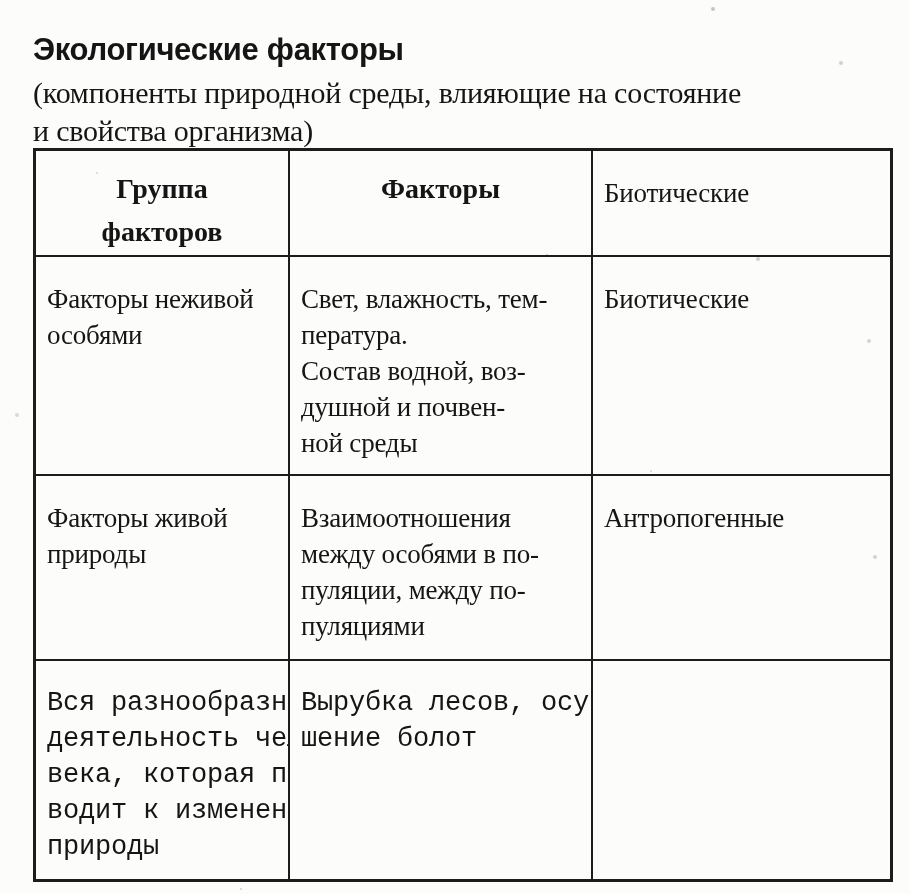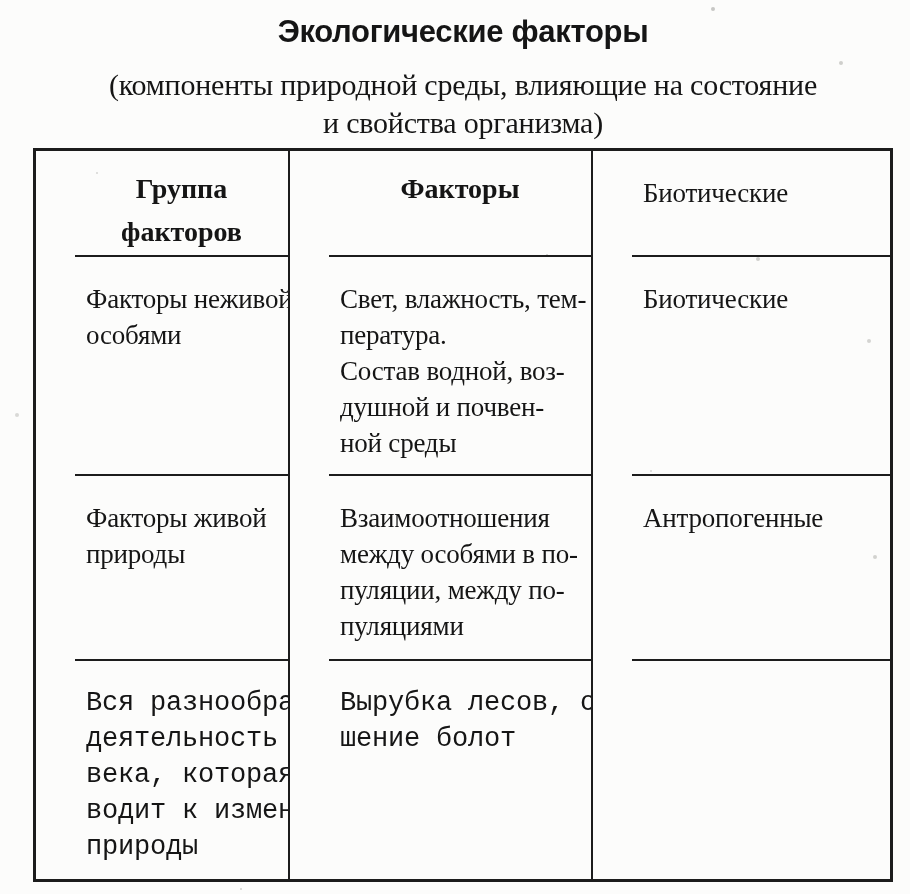--- a/index.html
+++ b/index.html
@@ -22,32 +22,31 @@
       757px 258px 0 1px #cfcfcc,
       874px 556px 0 1px #d2d2cf,
       546px 254px 0 0 #c9c9c6,
       650px 470px 0 0 #d6d6d3,
       240px 888px 0 0 #d2d2cf,
       96px 172px 0 0 #d6d6d3,
       16px 414px 0 1px #d9d9d6;
   }
   .header-block {
     position: absolute;
-    left: 33px; top: 14px; width: 860px;
-    text-align: center;
+    left: 33px; top: 32px; width: 860px;
   }
   .doc-title {
     font-family: "Liberation Sans", sans-serif;
     font-weight: 700;
     font-size: 31px;
     line-height: 36px;
     letter-spacing: -0.3px;
   }
   .doc-subtitle {
-    margin-top: 16px;
+    margin-top: 6px;
     font-size: 30px;
     line-height: 38px;
     white-space: pre-line;
     letter-spacing: -0.2px;
   }
   .factors-table {
     position: absolute;
     left: 33px; top: 148px;
     width: 860px; height: 734px;
     border: 3px solid #1c1c1c;
@@ -58,21 +57,20 @@
   }
   .cell {
     border-right: 2px solid #1c1c1c;
     border-bottom: 2px solid #1c1c1c;
     padding: 24px 11px 0 11px;
     font-size: 27px;
     line-height: 36px;
     letter-spacing: -0.2px;
     white-space: pre;
     overflow: hidden;
-    margin-left: 39px;
   }
   .cell:nth-child(3n) { border-right: none; }
   .cell:nth-child(n+10) { border-bottom: none; font-family: Liberation Mono, monospace; }
   .cell.head {
     font-weight: 700;
     font-size: 28px;
     line-height: 43px;
     text-align: center;
     padding-top: 16px;
     letter-spacing: 0;

